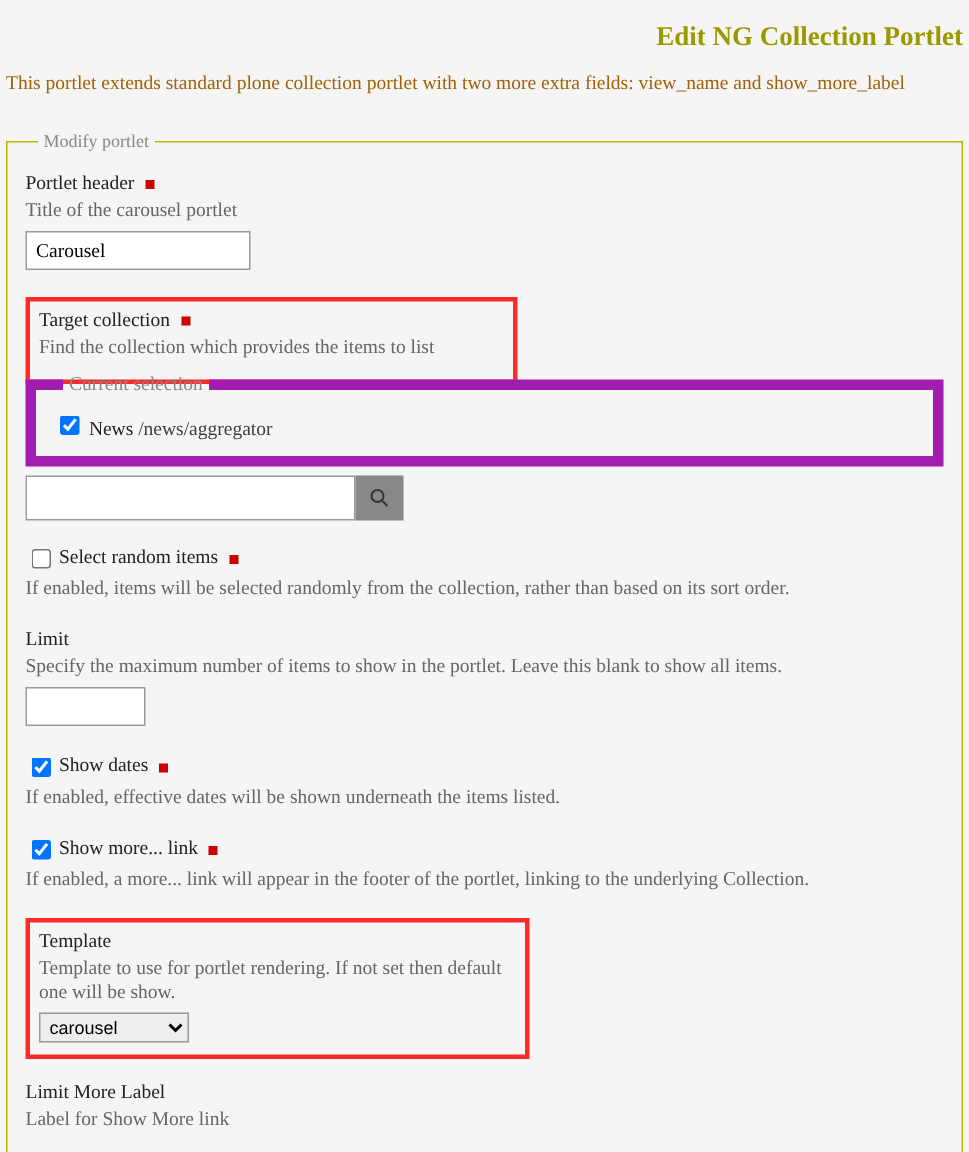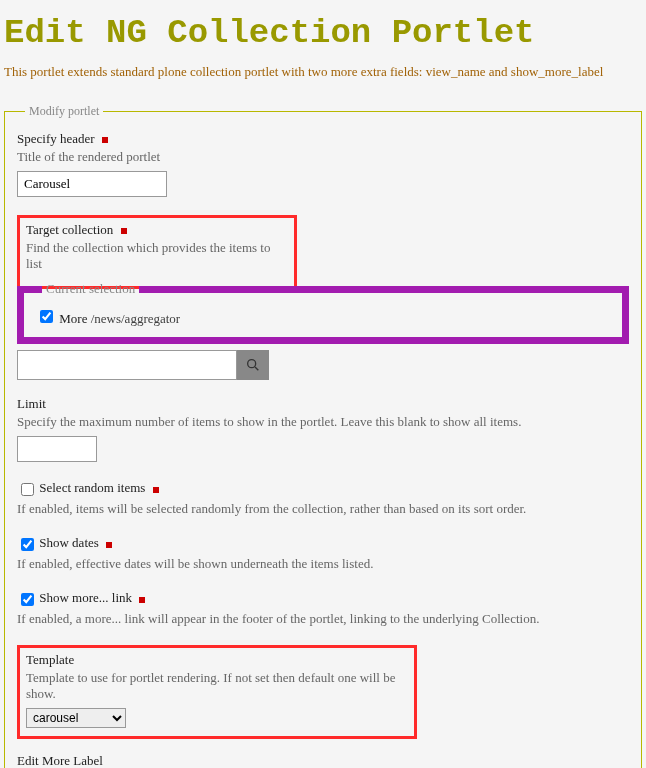--- a/index.html
+++ b/index.html
@@ -7,24 +7,25 @@
     margin: 0;
     padding: 4px;
     font-family: Georgia, 'Times New Roman', serif;
     background: #f5f5f5;
     color: #333;
     font-size: 13px;
     width: 646px;
   }
   h1 {
     color: #999900;
-    font-size: 34px;
+    font-size: 18px;
     font-weight: bold;
     margin: 10px 0 12px 0;
-    font-family: Liberation Mono, monospace;
+    font-family: Liberation Serif, serif;
+    text-align: right;
   }
   .intro {
     color: #a16207;
     font-size: 13px;
     margin-bottom: 24px;
   }
   fieldset.main {
     border: 1px solid #b8b800;
     padding: 12px;
     margin: 0;
@@ -140,90 +141,90 @@
 </head>
 <body>
 
 <h1>Edit NG Collection Portlet</h1>
 <div class="intro">This portlet extends standard plone collection portlet with two more extra fields: view_name and show_more_label</div>
 
 <fieldset class="main">
   <legend>Modify portlet</legend>
 
   <div class="field">
-    <span class="field-label">Specify header</span>
+    <span class="field-label">Portlet header</span>
     <span class="req"></span>
-    <div class="field-help">Title of the rendered portlet</div>
+    <div class="field-help">Title of the carousel portlet</div>
     <input type="text" class="txt" value="Carousel" style="">
   </div>
 
-  <div class="highlight-box" style="width:280px;">
+  <div class="highlight-box" style="width:328px;">
     <span class="field-label">Target collection</span>
     <span class="req"></span>
     <div class="field-help">Find the collection which provides the items to list</div>
   </div>
   <fieldset class="inner" style="margin-top:-18px;">
     <legend>Current selection</legend>
     <div class="sel-item">
       <input type="checkbox" checked="" style="">
-      <span class="sel-name">More</span>
+      <span class="sel-name">News</span>
       <span class="sel-path">/news/aggregator</span>
     </div>
   </fieldset>
 
   <div class="search-row">
     <input type="text" class="search-input" placeholder="" style="">
     <button class="search-btn">
       <svg viewBox="0 0 24 24">
           <circle cx="10" cy="10" r="6" stroke-width="2"></circle>
           <line x1="15" y1="15" x2="20" y2="20" stroke-width="2"></line>
         </svg>
     </button>
   </div>
 
   <div class="field">
-    <div class="field-label">Limit</div>
-    <div class="field-help">Specify the maximum number of items to show in the portlet. Leave this blank to show all items.</div>
-    <input type="text" class="txt txt-sm" value="" style="">
-  </div>
-
-  <div class="field">
     <div class="chk-row">
       <input type="checkbox" style="">
       <span class="field-label">Select random items</span>
       <span class="req"></span>
     </div>
     <div class="field-help">If enabled, items will be selected randomly from the collection, rather than based on its sort order.</div>
   </div>
 
   <div class="field">
+    <div class="field-label">Limit</div>
+    <div class="field-help">Specify the maximum number of items to show in the portlet. Leave this blank to show all items.</div>
+    <input type="text" class="txt txt-sm" value="" style="">
+  </div>
+
+  <div class="field">
     <div class="chk-row">
       <input type="checkbox" checked="" style="">
       <span class="field-label">Show dates</span>
       <span class="req"></span>
     </div>
     <div class="field-help">If enabled, effective dates will be shown underneath the items listed.</div>
   </div>
 
   <div class="field">
     <div class="chk-row">
       <input type="checkbox" checked="" style="">
       <span class="field-label">Show more... link</span>
       <span class="req"></span>
     </div>
     <div class="field-help">If enabled, a more... link will appear in the footer of the portlet, linking to the underlying Collection.</div>
   </div>
 
-  <div class="highlight-box" style="width:400px; margin-bottom:14px;">
+  <div class="highlight-box" style="width:336px; margin-bottom:14px;">
     <div class="field-label">Template</div>
     <div class="field-help">Template to use for portlet rendering. If not set then default one will be show.</div>
     <select class="sel">
       <option>carousel</option>
     </select>
   </div>
 
   <div class="field">
-    <div class="field-label">Edit More Label</div>
+    <div class="field-label">Limit More Label</div>
     <div class="field-help">Label for Show More link</div>
     
   </div>
 
 </fieldset>
 
 </body></html>

